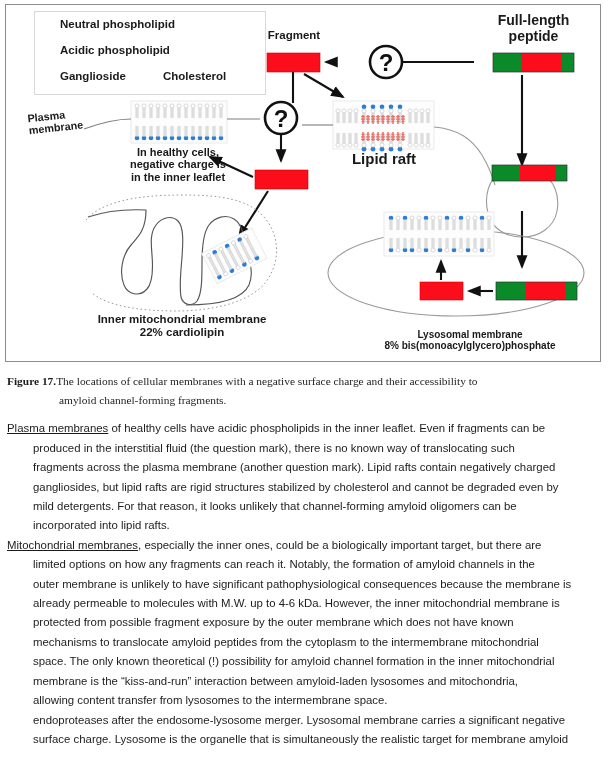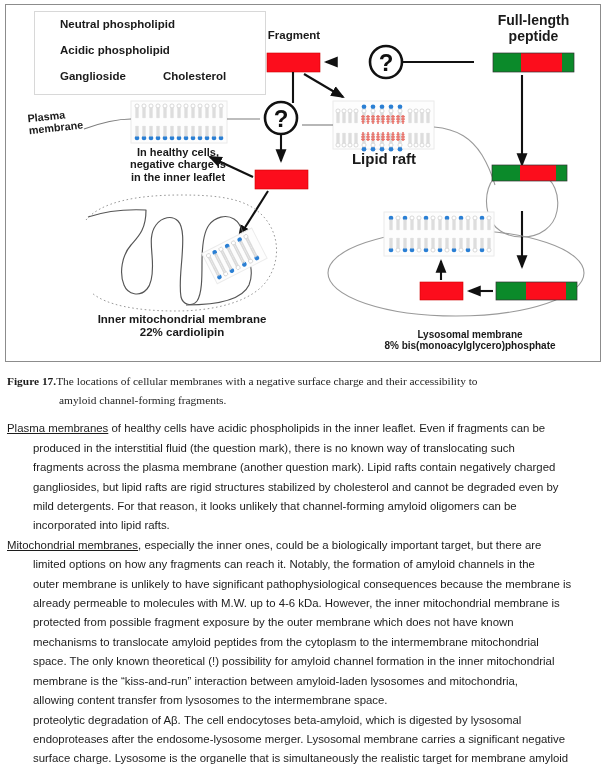--- a/index.html
+++ b/index.html
@@ -432,18 +432,17 @@
     <div class="body-line hang">outer membrane is unlikely to have significant pathophysiological consequences because the membrane is</div>
     <div class="body-line hang">already permeable to molecules with M.W. up to 4-6 kDa. However, the inner mitochondrial membrane is</div>
     <div class="body-line hang">protected from possible fragment exposure by the outer membrane which does not have known</div>
     <div class="body-line hang">mechanisms to translocate amyloid peptides from the cytoplasm to the intermembrane mitochondrial</div>
     <div class="body-line hang">space. The only known theoretical (!) possibility for amyloid channel formation in the inner mitochondrial</div>
     <div class="body-line hang">membrane is the “kiss-and-run” interaction between amyloid-laden lysosomes and mitochondria,</div>
     <div class="body-line hang">allowing content transfer from lysosomes to the intermembrane space.</div>
   </div>
 
   <div class="body-para">
-    <div class="body-line hang">proteolytic degradation of Aβ. The cell endocytoses beta-amyloid, which is digested by lysosomal</div>
     <div class="body-line hang">endoproteases after the endosome-lysosome merger. Lysosomal membrane carries a significant negative</div>
     <div class="body-line hang">surface charge. Lysosome is the organelle that is simultaneously the realistic target for membrane amyloid</div>
 
   </div>
 </div>
 
 </body></html>

